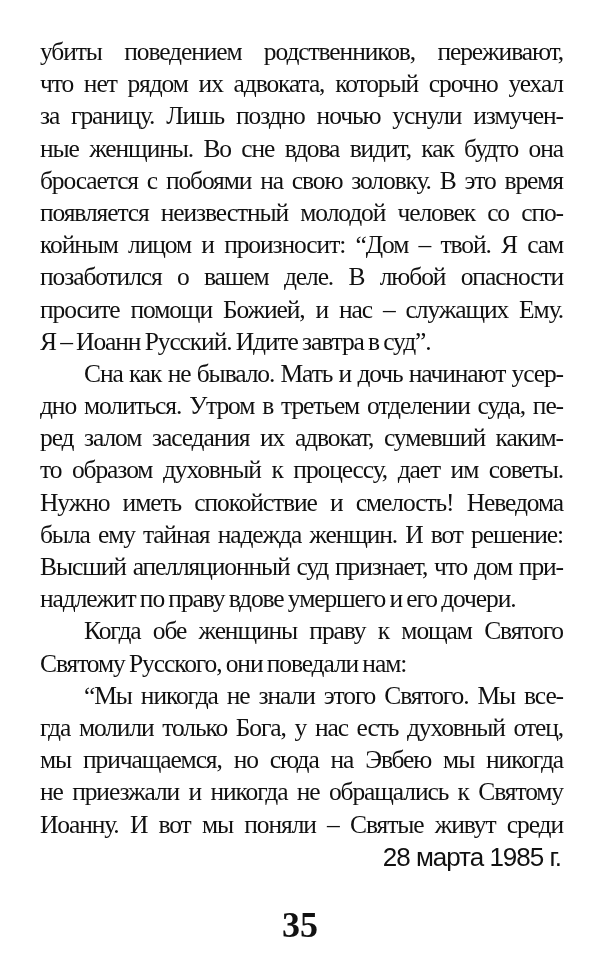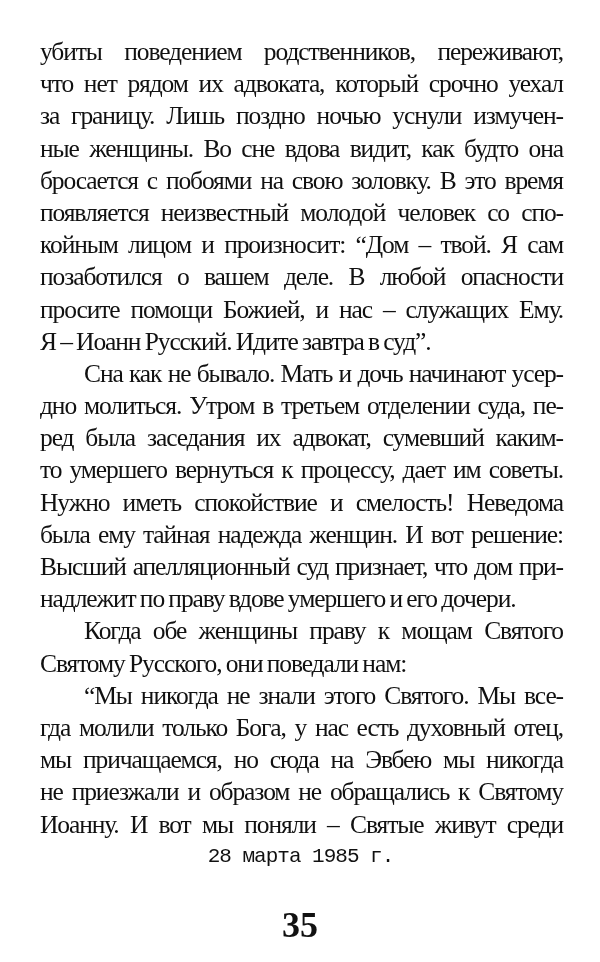--- a/index.html
+++ b/index.html
@@ -32,25 +32,25 @@
       text-align-last: justify;
       overflow: visible;
     }
     .line.indent {
       padding-left: 44px;
     }
     .line.last {
       text-align-last: left;
     }
     .date {
-      font-family: Liberation Mono, monospace;
-      font-size: 21px;
+      font-family: Liberation Sans, sans-serif;
+      font-size: 26px;
       line-height: 32.2px;
       letter-spacing: -1px;
-      text-align: center;
+      text-align: right;
       padding-right: 2px;
     }
     .page-number {
       position: absolute;
       left: 0;
       width: 600px;
       top: 904px;
       text-align: center;
       font-family: "Liberation Serif", serif;
       font-weight: bold;
@@ -68,30 +68,30 @@
       <div class="line">за границу. Лишь поздно ночью уснули измучен-</div>
       <div class="line">ные женщины. Во сне вдова видит, как будто она</div>
       <div class="line">бросается с побоями на свою золовку. В это время</div>
       <div class="line">появляется неизвестный молодой человек со спо-</div>
       <div class="line">койным лицом и произносит: “Дом – твой. Я сам</div>
       <div class="line">позаботился о вашем деле. В любой опасности</div>
       <div class="line">просите помощи Божией, и нас – служащих Ему.</div>
       <div class="line last">Я – Иоанн Русский. Идите завтра в суд”.</div>
       <div class="line indent">Сна как не бывало. Мать и дочь начинают усер-</div>
       <div class="line">дно молиться. Утром в третьем отделении суда, пе-</div>
-      <div class="line">ред была заседания их адвокат, сумевший каким-</div>
-      <div class="line">то умершего вернуться к процессу, дает им советы.</div>
+      <div class="line">ред залом заседания их адвокат, сумевший каким-</div>
+      <div class="line">то образом духовный к процессу, дает им советы.</div>
       <div class="line">Нужно иметь спокойствие и смелость! Неведома</div>
       <div class="line">была ему тайная надежда женщин. И вот решение:</div>
       <div class="line">Высший апелляционный суд признает, что дом при-</div>
       <div class="line last">надлежит по праву вдове умершего и его дочери.</div>
       <div class="line indent">Когда обе женщины праву к мощам Святого</div>
       <div class="line last">Святому Русского, они поведали нам:</div>
       <div class="line indent">“Мы никогда не знали этого Святого. Мы все-</div>
       <div class="line">гда молили только Бога, у нас есть духовный отец,</div>
       <div class="line">мы причащаемся, но сюда на Эвбею мы никогда</div>
-      <div class="line">не приезжали и образом не обращались к Святому</div>
+      <div class="line">не приезжали и никогда не обращались к Святому</div>
       <div class="line">Иоанну. И вот мы поняли – Святые живут среди</div>
     </div>
   <div class="date">28 марта 1985 г.</div>
 </div>
 
 <div class="page-number">35</div>
 
 </body></html>

